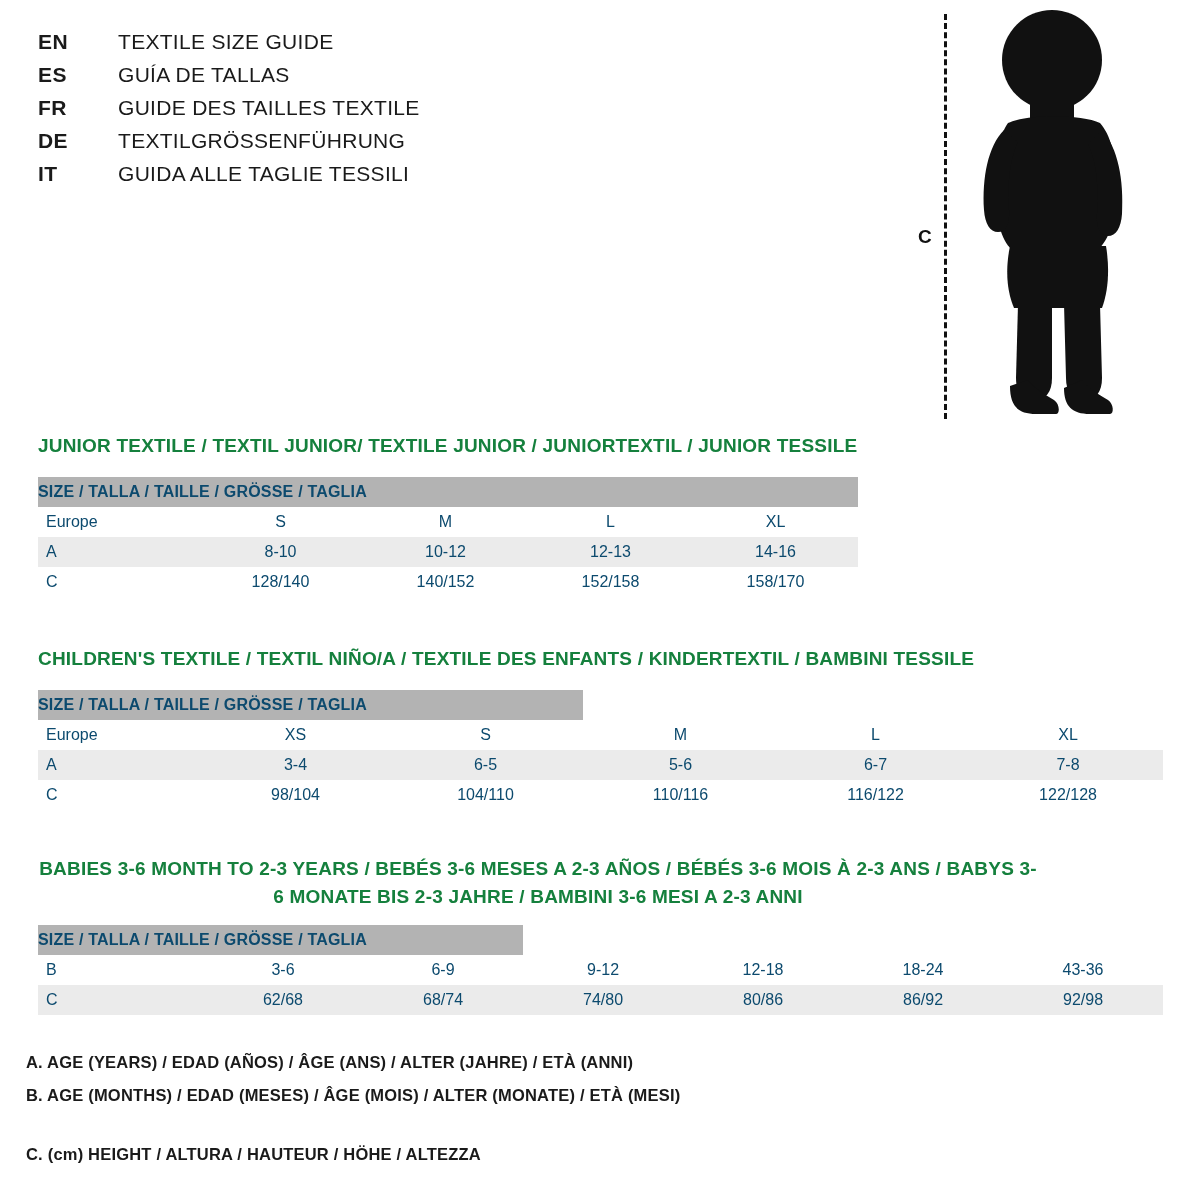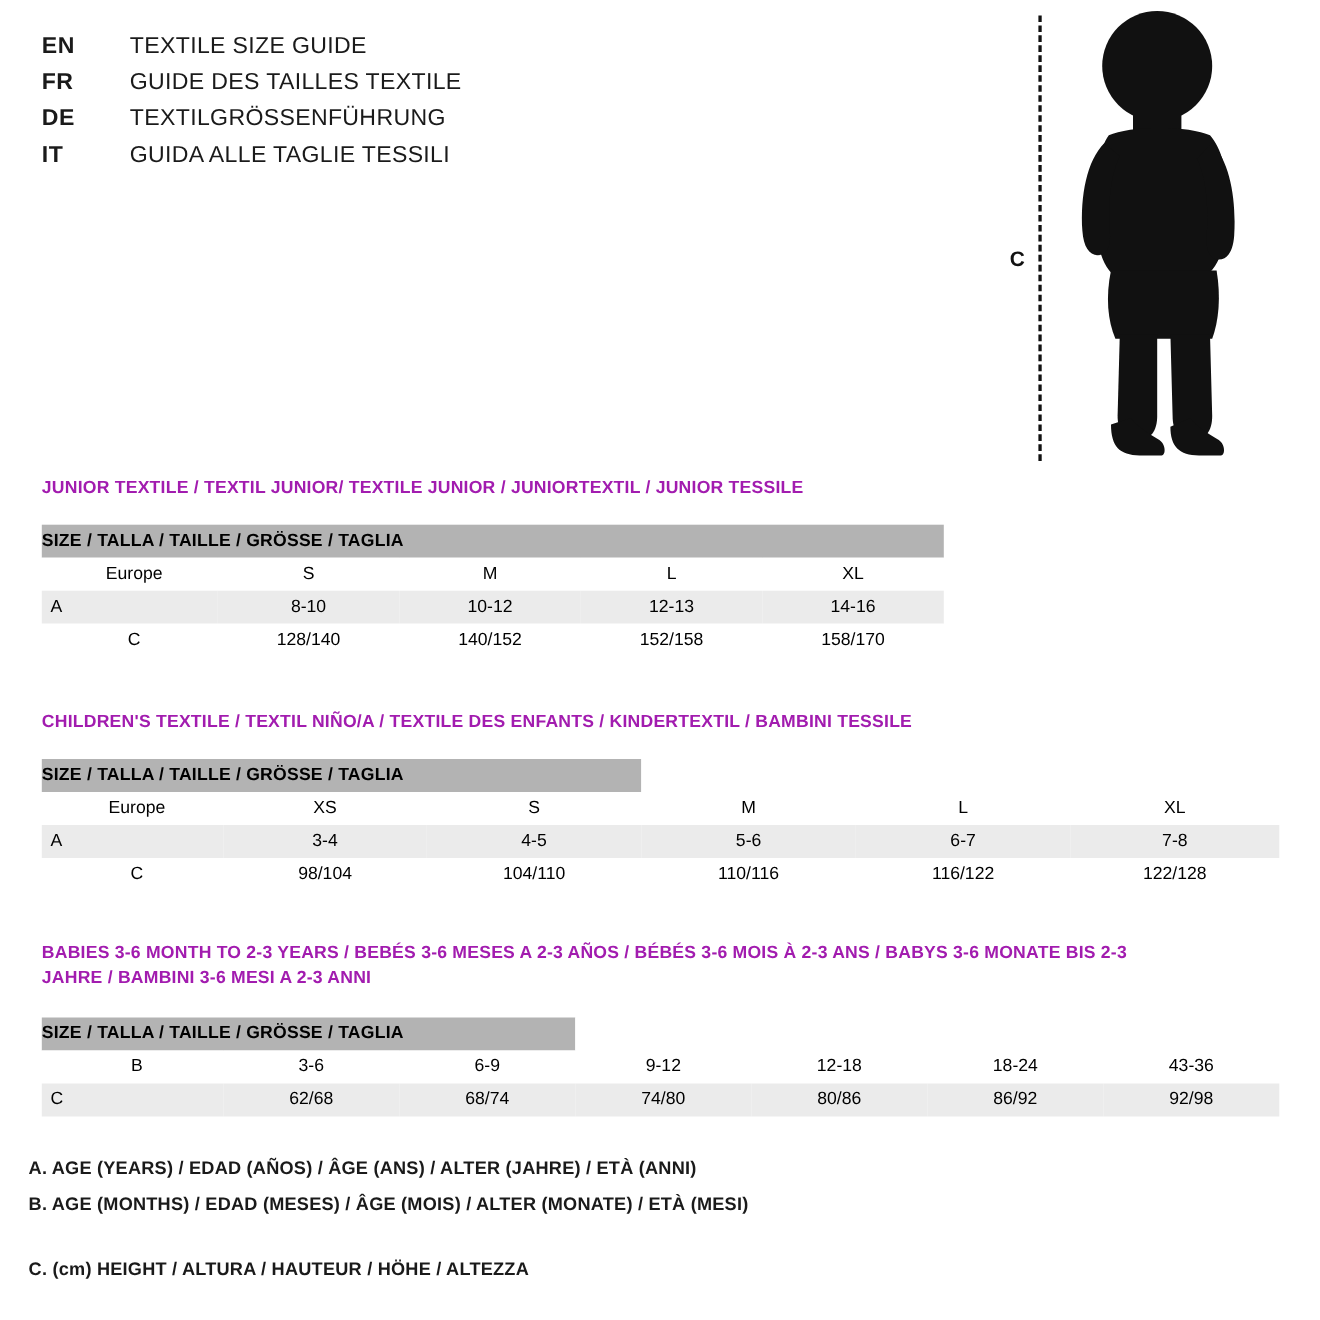--- a/index.html
+++ b/index.html
@@ -78,53 +78,54 @@
     left: 60px;
     top: 0;
     width: 200px;
     height: 415px;
   }
 
   
   .section-title {
     position: absolute;
     left: 38px;
-    font-size: 16px;
+    font-size: 19px;
     font-weight: bold;
     letter-spacing: 0.2px;
-    color: #a21caf;
+    color: #15803d;
     text-transform: uppercase;
     line-height: 1.45;
+    text-align: center;
   }
 
   
   table.size-table {
     position: absolute;
     border-collapse: collapse;
     table-layout: fixed;
     font-size: 16px;
   }
   table.size-table td {
     padding: 0;
     height: 30px;
     vertical-align: middle;
-    color: #000000;
+    color: #0c4a6e;
   }
   .hdr-row td {
     background: #b3b3b3;
     font-size: 16px;
     font-weight: bold;
     letter-spacing: 0.2px;
     padding-left: 8px;
     text-transform: uppercase;
   }
   .hdr-spacer {
     background: #ffffff !important;
   }
-  .row-white td { background: #ffffff; text-align: center; }
+  .row-white td { background: #ffffff; }
   .row-grey td  { background: #ebebeb; }
   .lbl {
     padding-left: 8px !important;
     text-align: left;
     font-size: 16px;
   }
   .val {
     text-align: center;
     font-size: 16px;
   }
@@ -148,20 +149,24 @@
 </style>
 </head>
 <body>
 
 <div class="page">
 
   <div class="lang-block">
     <div class="lang-row">
       <span class="lang-code">EN</span>
       <span class="lang-title">TEXTILE SIZE GUIDE</span>
+    </div>
+    <div class="lang-row">
+      <span class="lang-code">ES</span>
+      <span class="lang-title">GUÍA DE TALLAS</span>
     </div>
     <div class="lang-row">
       <span class="lang-code">FR</span>
       <span class="lang-title">GUIDE DES TAILLES TEXTILE</span>
     </div>
     <div class="lang-row">
       <span class="lang-code">DE</span>
       <span class="lang-title">TEXTILGRÖSSENFÜHRUNG</span>
     </div>
     <div class="lang-row">
@@ -266,21 +271,21 @@
         <td class="lbl">Europe</td>
         <td class="val">XS</td>
         <td class="val">S</td>
         <td class="val">M</td>
         <td class="val">L</td>
         <td class="val">XL</td>
       </tr>
       <tr class="row-grey">
         <td class="lbl">A</td>
         <td class="val">3-4</td>
-        <td class="val">4-5</td>
+        <td class="val">6-5</td>
         <td class="val">5-6</td>
         <td class="val">6-7</td>
         <td class="val">7-8</td>
       </tr>
       <tr class="row-white">
         <td class="lbl">C</td>
         <td class="val">98/104</td>
         <td class="val">104/110</td>
         <td class="val">110/116</td>
         <td class="val">116/122</td>

